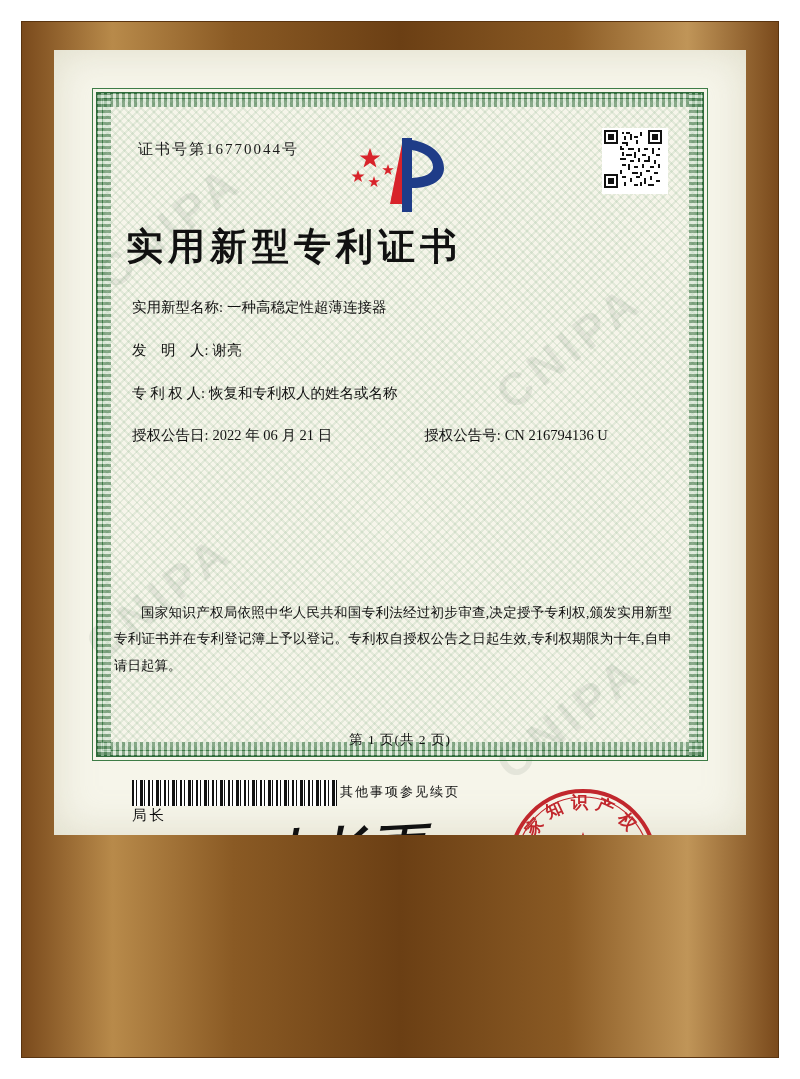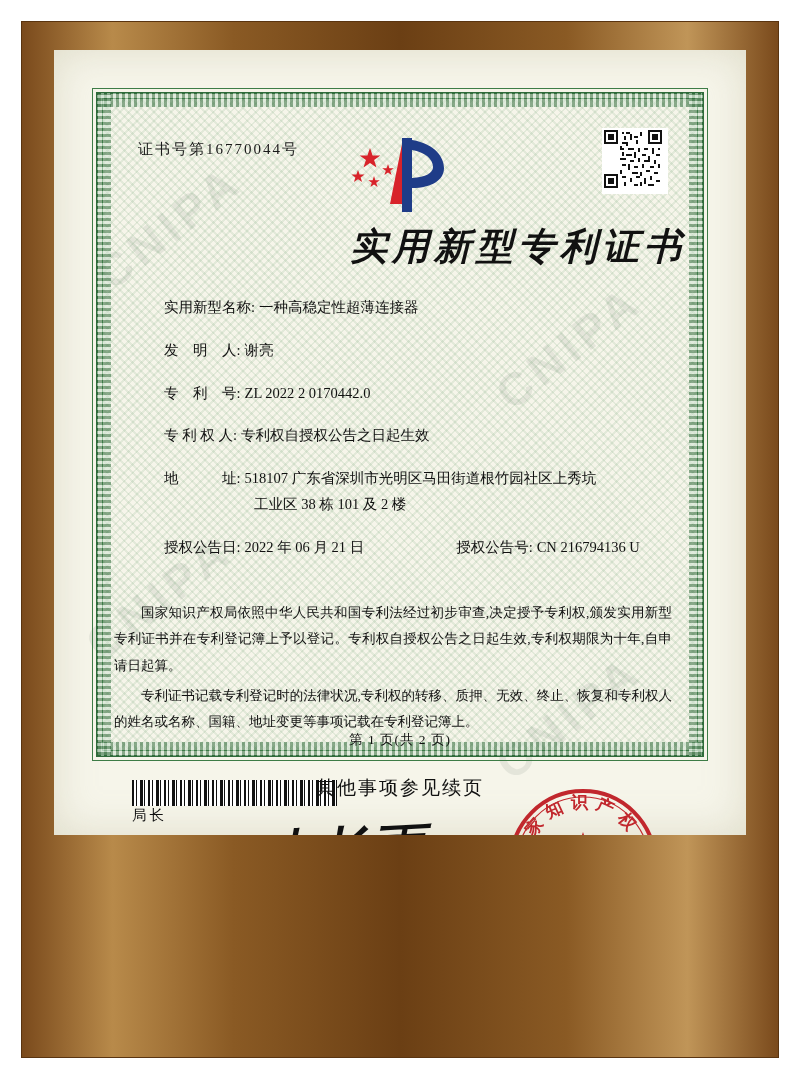--- a/index.html
+++ b/index.html
@@ -89,28 +89,27 @@
   }
   .qr svg{display:block;}
 
   
   .logo{
     position:absolute;left:50%;top:18px;transform:translateX(-50%);
     width:120px;height:90px;
   }
   .title{
     position:absolute;left:12px;right:0;top:110px;
-    text-align:right;
+    text-align:left;
     font-size:37px;font-weight:bold;letter-spacing:5px;color:#111;
     font-family:"Liberation Serif","DejaVu Serif",serif;
-    font-style:italic;
   }
   .fields{
     position:absolute;left:18px;right:14px;top:185px;
-    font-size:14.5px;color:#111;margin-left:32px;
+    font-size:14.5px;color:#111;
   }
   .row{margin-bottom:21px;line-height:1.5;display:flex;}
   .lbl{white-space:pre;flex:0 0 auto;}
   .val{margin-left:4px;}
   .row-two{display:flex;}
   .row-two .half2{margin-left:92px;}
   .addr-cont{margin-left:86px;margin-top:2px;}
 
   .para{
     position:absolute;left:0;right:14px;top:488px;
@@ -148,21 +147,21 @@
     color:#c1272d;font-size:13px;letter-spacing:1px;
     font-family:"Liberation Sans",sans-serif;
     font-weight:bold;
   }
   .page-num{
     position:absolute;left:0;right:0;bottom:-4px;text-align:center;
     font-size:13.5px;color:#111;letter-spacing:1px;
   }
   .footer-note{
     position:absolute;left:0;right:0;bottom:34px;text-align:center;
-    font-size:19px;color:#111;letter-spacing:2px;
+    font-size:13px;color:#111;letter-spacing:2px;
   }
 </style>
 </head>
 <body>
 
 <div class="page">
 
   <div class="frame-outer"></div>
   <div class="frame-inner-shadow"></div>
 
@@ -279,51 +278,39 @@
         <div class="row">
           <span class="lbl">实用新型名称:</span>
           <span class="val">一种高稳定性超薄连接器</span>
         </div>
 
         <div class="row">
           <span class="lbl">发　明　人:</span>
           <span class="val">谢亮</span>
         </div>
 
-        <div class="row">
-          <span class="lbl">专　利　号:</span>
-          <span class="val">ZL 2022 2 0170442.0</span>
-        </div>
 
 
         <div class="row">
           <span class="lbl">专 利 权 人:</span>
-          <span class="val">专利权自授权公告之日起生效</span>
+          <span class="val">恢复和专利权人的姓名或名称</span>
         </div>
 
-        <div class="row" style="margin-bottom:4px">
-          <span class="lbl">地　　　址:</span>
-          <span class="val">518107 广东省深圳市光明区马田街道根竹园社区上秀坑</span>
-        </div>
-        <div class="row addr-cont">
-          <span class="val">工业区 38 栋 101 及 2 楼</span>
-        </div>
 
         <div class="row row-two">
           <span class="lbl">授权公告日:</span>
           <span class="val">2022 年 06 月 21 日</span>
           <span class="lbl half2">授权公告号:</span>
           <span class="val">CN 216794136 U</span>
         </div>
 
       </div>
 
       <div class="para">
         <p>国家知识产权局依照中华人民共和国专利法经过初步审查,决定授予专利权,颁发实用新型专利证书并在专利登记簿上予以登记。专利权自授权公告之日起生效,专利权期限为十年,自申请日起算。</p>
-        <p>专利证书记载专利登记时的法律状况,专利权的转移、质押、无效、终止、恢复和专利权人的姓名或名称、国籍、地址变更等事项记载在专利登记簿上。</p>
       </div>
 
       <div class="barcode"></div>
 
       <div class="sig-label">局长</div>
       <div class="sig-name">申长雨</div>
       <div class="signature">申长雨</div>
 
       <div class="seal">
         <svg width="158" height="158" viewBox="0 0 158 158">

